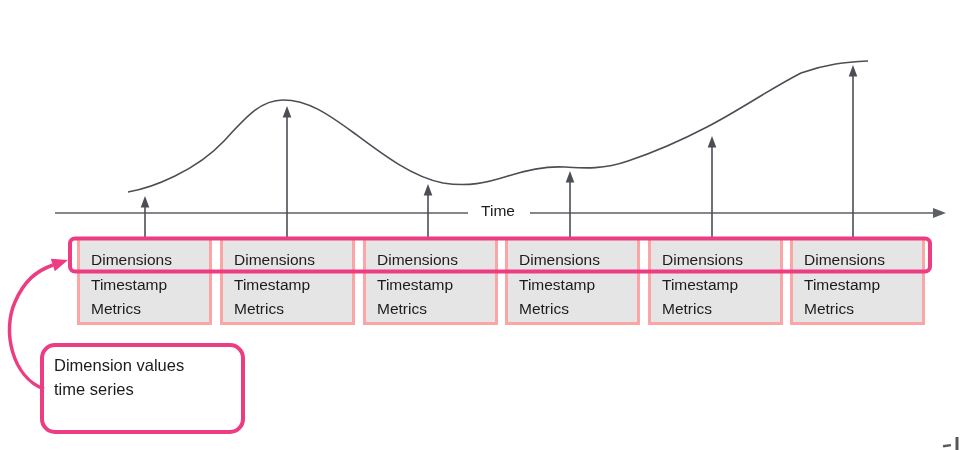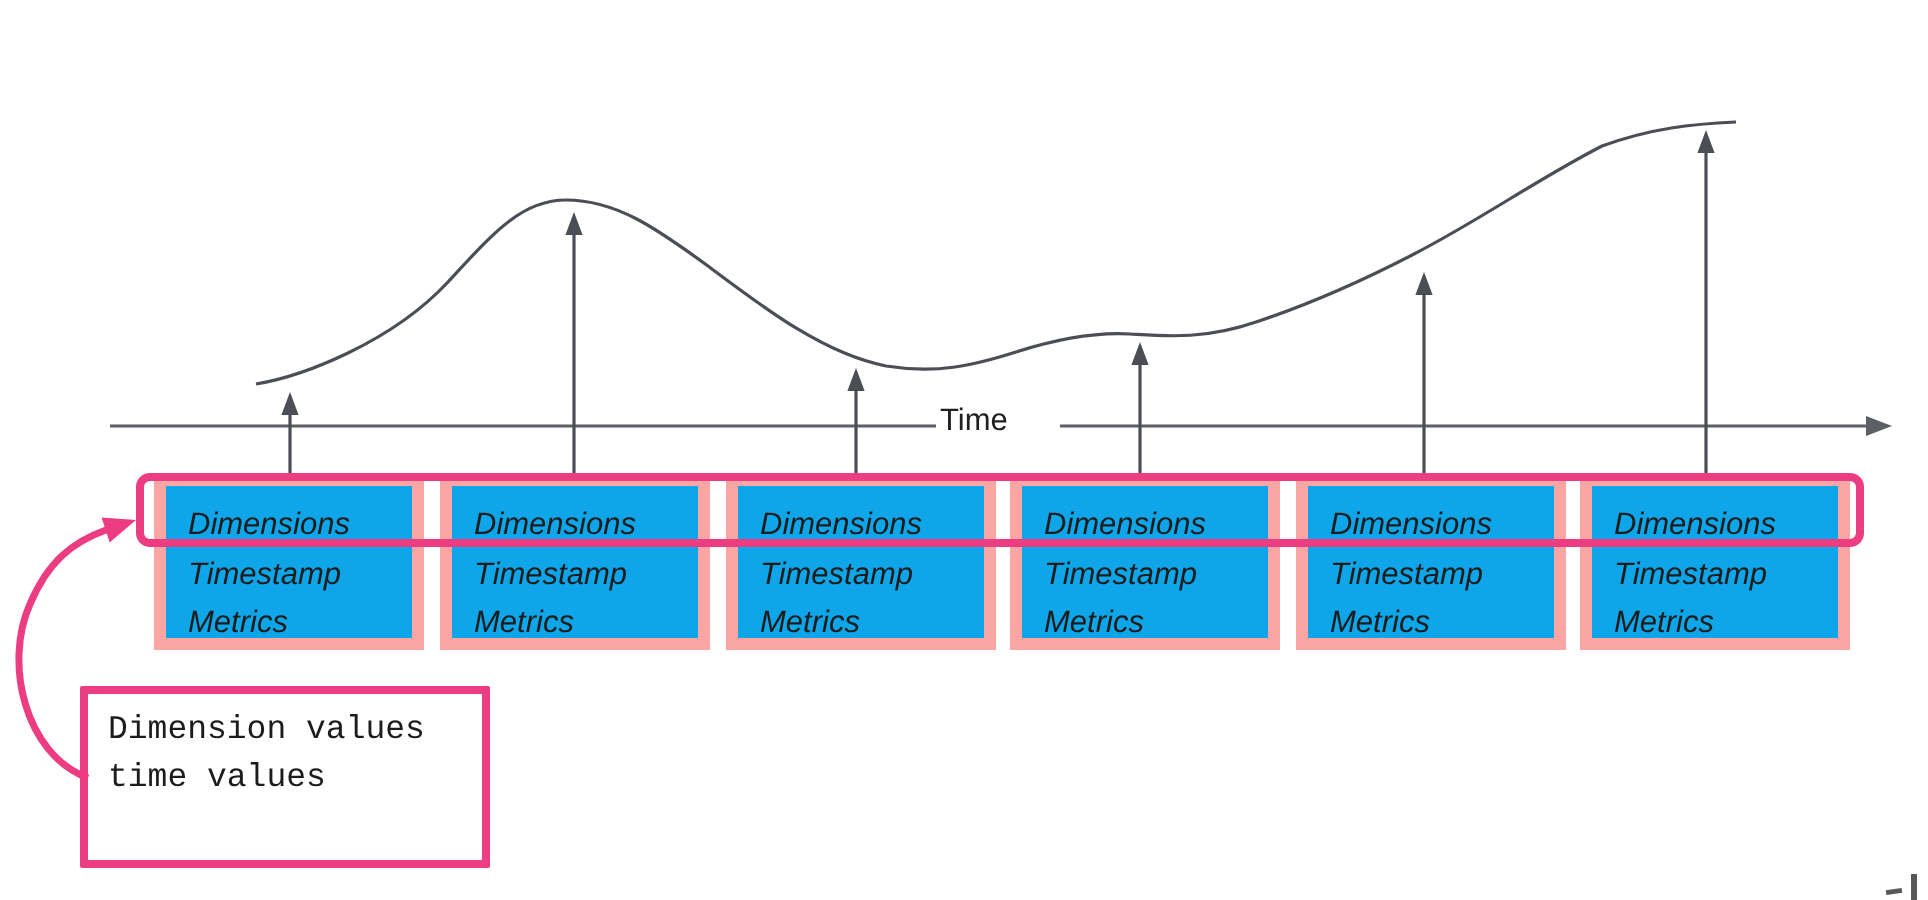--- a/index.html
+++ b/index.html
@@ -17,54 +17,53 @@
     inset: 0;
     z-index: 5;
     pointer-events: none;
   }
   .rbox {
     position: absolute;
     top: 237px;
     width: 135px;
     height: 88px;
     box-sizing: border-box;
-    background: #0ea5e9;
-    border: 6px solid #fca5a5;
+    background: #e5e5e5;
+    border: 3px solid #fca5a5;
     padding: 8px 0 0 11px;
     z-index: 2;
-    font-style: italic;
   }
   .rbox .row {
     font-size: 15.5px;
     line-height: 24.5px;
     white-space: nowrap;
     color: #1c1c1c;
   }
   .time-label {
     position: absolute;
     left: 470px;
     top: 202px;
     width: 56px;
+    text-align: center;
     font-size: 15.5px;
     color: #202020;
     z-index: 2;
   }
   .callout {
     position: absolute;
     left: 40px;
     top: 343px;
     width: 205px;
     height: 91px;
     box-sizing: border-box;
     background: #ffffff;
     border: 4px solid #ed3d82;
-    border-radius: 1px;
+    border-radius: 15px;
     padding: 6px 0 0 10px;
     z-index: 2;
-    font-family: Liberation Mono, monospace;
   }
   .callout .cline {
     font-size: 16.5px;
     line-height: 24px;
     white-space: nowrap;
     color: #1c1c1c;
   }
 </style>
 </head>
 <body>
@@ -99,21 +98,21 @@
   <div class="rbox" style="left:790px">
     <div class="row">Dimensions</div>
     <div class="row">Timestamp</div>
     <div class="row">Metrics</div>
   </div>
 
   <span class="time-label">Time</span>
 
   <div class="callout">
     <div class="cline">Dimension values</div>
-    <div class="cline">time values</div>
+    <div class="cline">time series</div>
   </div>
 
   <svg class="svg-layer" width="964" height="450" viewBox="0 0 964 450">
 
     <path d="M 128 192
          C 152 188, 196 171, 224 141
          C 247 116, 261 100, 283 100
          C 308 100, 328 114, 354 133
          C 382 154, 412 177, 443 183
          C 468 187, 486 183, 508 176

